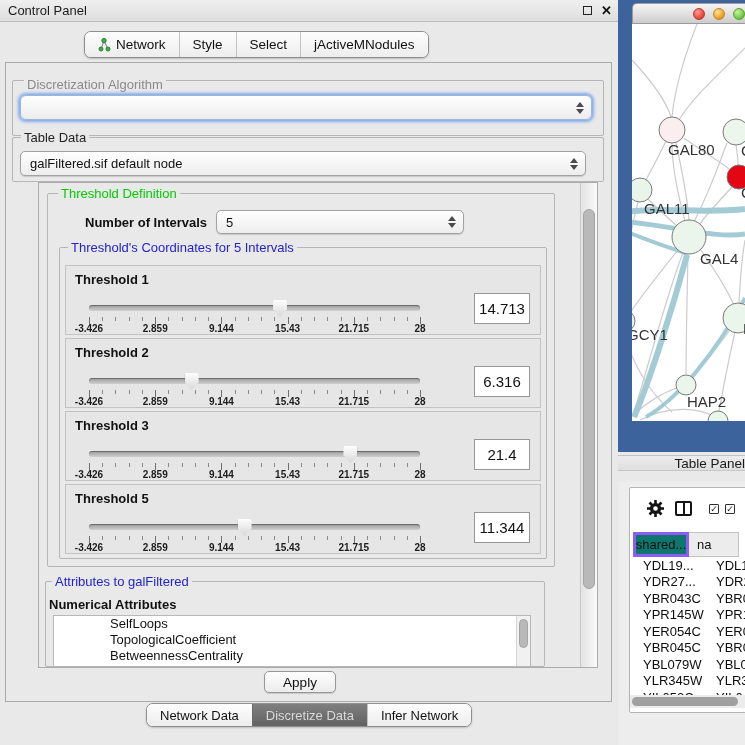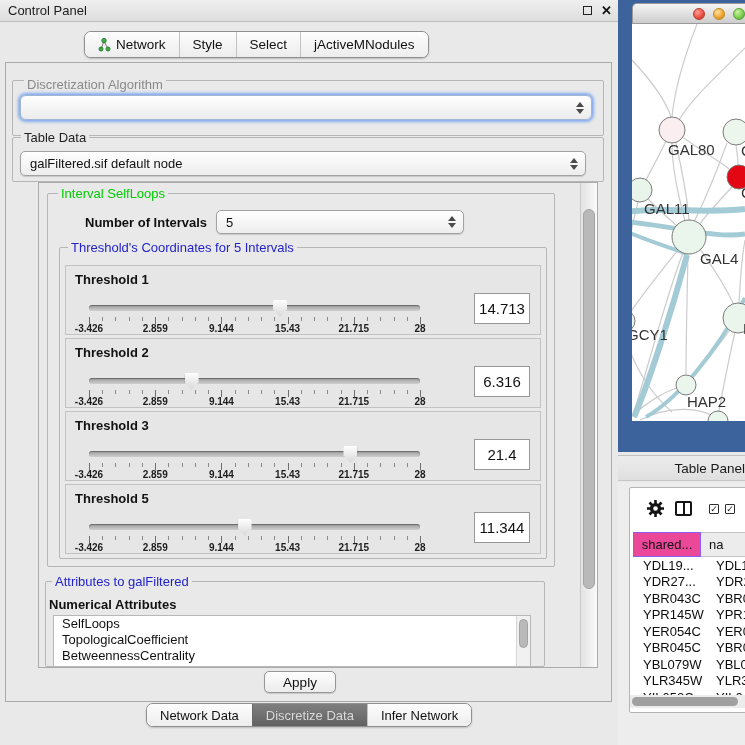--- a/index.html
+++ b/index.html
@@ -60,49 +60,49 @@
     clip-path:polygon(8% 0,92% 0,100% 10%,100% 55%,50% 100%,0 55%,0 10%);filter:drop-shadow(0 0 1px #777);}
   .th-ticks{position:absolute;left:23px;top:51px;width:331px;height:8px;}
   .tick{position:absolute;top:0;width:1px;height:4px;background:#8a8a8a;}
   .tick.major{height:7px;background:#6f6f6f;}
   .tick-label{position:absolute;top:57px;transform:translateX(-50%);font-size:10px;font-weight:bold;color:#1c1c1c;white-space:nowrap;}
   .th-ticklabels{position:absolute;left:23px;top:0;width:331px;}
   .th-value{position:absolute;left:408px;top:27px;width:56px;height:31px;background:#fff;border:1px solid #979797;
     display:flex;align-items:center;justify-content:center;font-size:15px;color:#111;}
 
   #attr-list{left:14px;top:432px;width:478px;height:52px;background:#fff;border:1px solid #b8b8b8;overflow:hidden;}
-  .attr-item{font-size:13px;color:#111;line-height:16px;padding-left:8px;white-space:nowrap;}
+  .attr-item{font-size:13px;color:#111;line-height:16px;padding-left:8px;white-space:nowrap;margin-left:48px;}
   #attr-sb{position:absolute;right:0;top:0;width:14px;height:100%;background:#f1f1f1;border-left:1px solid #d5d5d5;}
   #attr-sb .vthumb{left:2px;top:3px;width:9px;height:29px;}
 
   .btn{position:absolute;background:linear-gradient(#fefefe,#ececec);border:1px solid #979797;border-radius:5px;
     display:flex;align-items:center;justify-content:center;font-size:13.5px;color:#111;box-shadow:0 1px 1px rgba(0,0,0,.15);}
 
   
   #net-frame{left:618px;top:0;width:127px;height:452px;background:#3c639c;}
   #net-titlebar{left:632px;top:3px;width:113px;height:21px;background:linear-gradient(#f5f5f5,#cdcdcd);
     border:1px solid #9a9a9a;border-right:none;border-radius:5px 0 0 0;display:flex;align-items:center;padding-left:9px;gap:8px;}
   .traffic{width:12px;height:12px;border-radius:50%;}
   .t-red{background:radial-gradient(circle at 35% 30%,#ff9d94,#ec5449 55%,#b33a31);border:1px solid #b8382e;}
   .t-yellow{background:radial-gradient(circle at 35% 30%,#ffe3a0,#f0a839 55%,#c07f10);border:1px solid #c28a1c;}
   .t-green{background:radial-gradient(circle at 35% 30%,#cdf0a6,#7fd14f 55%,#4f9e2e);border:1px solid #56a233;}
   #net-canvas{left:632px;top:24px;width:113px;height:397px;background:#fff;overflow:hidden;}
 
   
-  #tp-bar{left:618px;top:455px;width:127px;height:26px;background:linear-gradient(#ececec,#dfdfdf);
+  #tp-bar{left:618px;top:455px;width:127px;height:16px;background:linear-gradient(#ececec,#dfdfdf);
     border-top:1px solid #c2c2c2;border-bottom:1px solid #c6c6c6;display:flex;align-items:center;padding-left:27px;
     font-size:13.5px;color:#1a1a1a;}
   #tp-under{left:618px;top:482px;width:127px;height:263px;background:#ededed;}
   #tp-box{left:629px;top:487px;width:120px;height:226px;background:#fff;border:1px solid #b4b4b4;border-radius:2px;overflow:hidden;}
   .tp-icon{position:absolute;}
   #split-icon{width:17px;height:15px;border:2px solid #141414;border-radius:2px;}
   #split-icon:before{content:"";position:absolute;left:50%;top:0;bottom:0;width:2px;background:#141414;transform:translateX(-50%);}
   .cb{width:10px;height:10px;border:1.5px solid #2e2e2e;border-radius:1px;font-size:9px;line-height:8px;color:#1a1a1a;text-align:center;}
   #tp-header{position:absolute;left:3px;top:44px;height:25px;display:flex;font-size:13px;}
-  #tp-col1{width:68px;background:#ec4899;border:1px solid #8b5cf6;display:flex;align-items:center;justify-content:center;color:#111;}
+  #tp-col1{width:56px;background:#0f766e;border:3px solid #8b5cf6;display:flex;align-items:center;justify-content:center;color:#111;}
   #tp-col2{width:50px;background:#ececec;border:1px solid #c4c4c4;border-left:none;display:flex;align-items:center;padding-left:8px;color:#111;}
   #tp-rows{position:absolute;left:3px;top:69px;width:116px;height:138px;overflow:hidden;}
   .tp-row{display:flex;height:16.5px;font-size:13px;color:#0d0d0d;align-items:center;}
   .tp-c1{width:76px;padding-left:10px;white-space:nowrap;}
   .tp-c2{width:40px;padding-left:7px;white-space:nowrap;overflow:hidden;}
   #tp-hsb{position:absolute;left:0;right:0;top:207px;height:13px;background:#ececec;}
   #tp-hsb .hthumb{position:absolute;left:2px;top:2px;width:106px;height:9px;background:#a0a0a0;border-radius:5px;}
 
   .nlabel{font-size:15px;fill:#333;}
   text{font-family:"Liberation Sans",sans-serif;}
@@ -154,21 +154,21 @@
     <span class="legend" style="left:8px;top:-8px;color:#222;">Table Data</span>
   </div>
   <div class="combo" style="left:20px;top:151px;width:566px;height:25px;">
     <span>galFiltered.sif default node</span>
     <span class="spin"></span>
   </div>
 
   <div class="abs" id="scrollpane">
 
     <div class="group" style="left:8px;top:10px;width:508px;height:374px;">
-      <span class="legend" style="left:10px;top:-8px;color:#00cc00;">Interval SelfLoops</span>
+      <span class="legend" style="left:10px;top:-8px;color:#00cc00;">Threshold Definition</span>
     </div>
     <div class="abs" style="left:46px;top:32px;font-size:13px;font-weight:bold;color:#111;">Number of Intervals</div>
     <div class="combo" style="left:177px;top:27px;width:248px;height:24px;">
       <span>5</span>
       <span class="spin"></span>
     </div>
 
     <div class="group" style="left:20px;top:64px;width:488px;height:312px;">
       <span class="legend" style="left:8px;top:-8px;color:#2323cc;">Threshold's Coordinates for 5 Intervals</span>
     </div>

